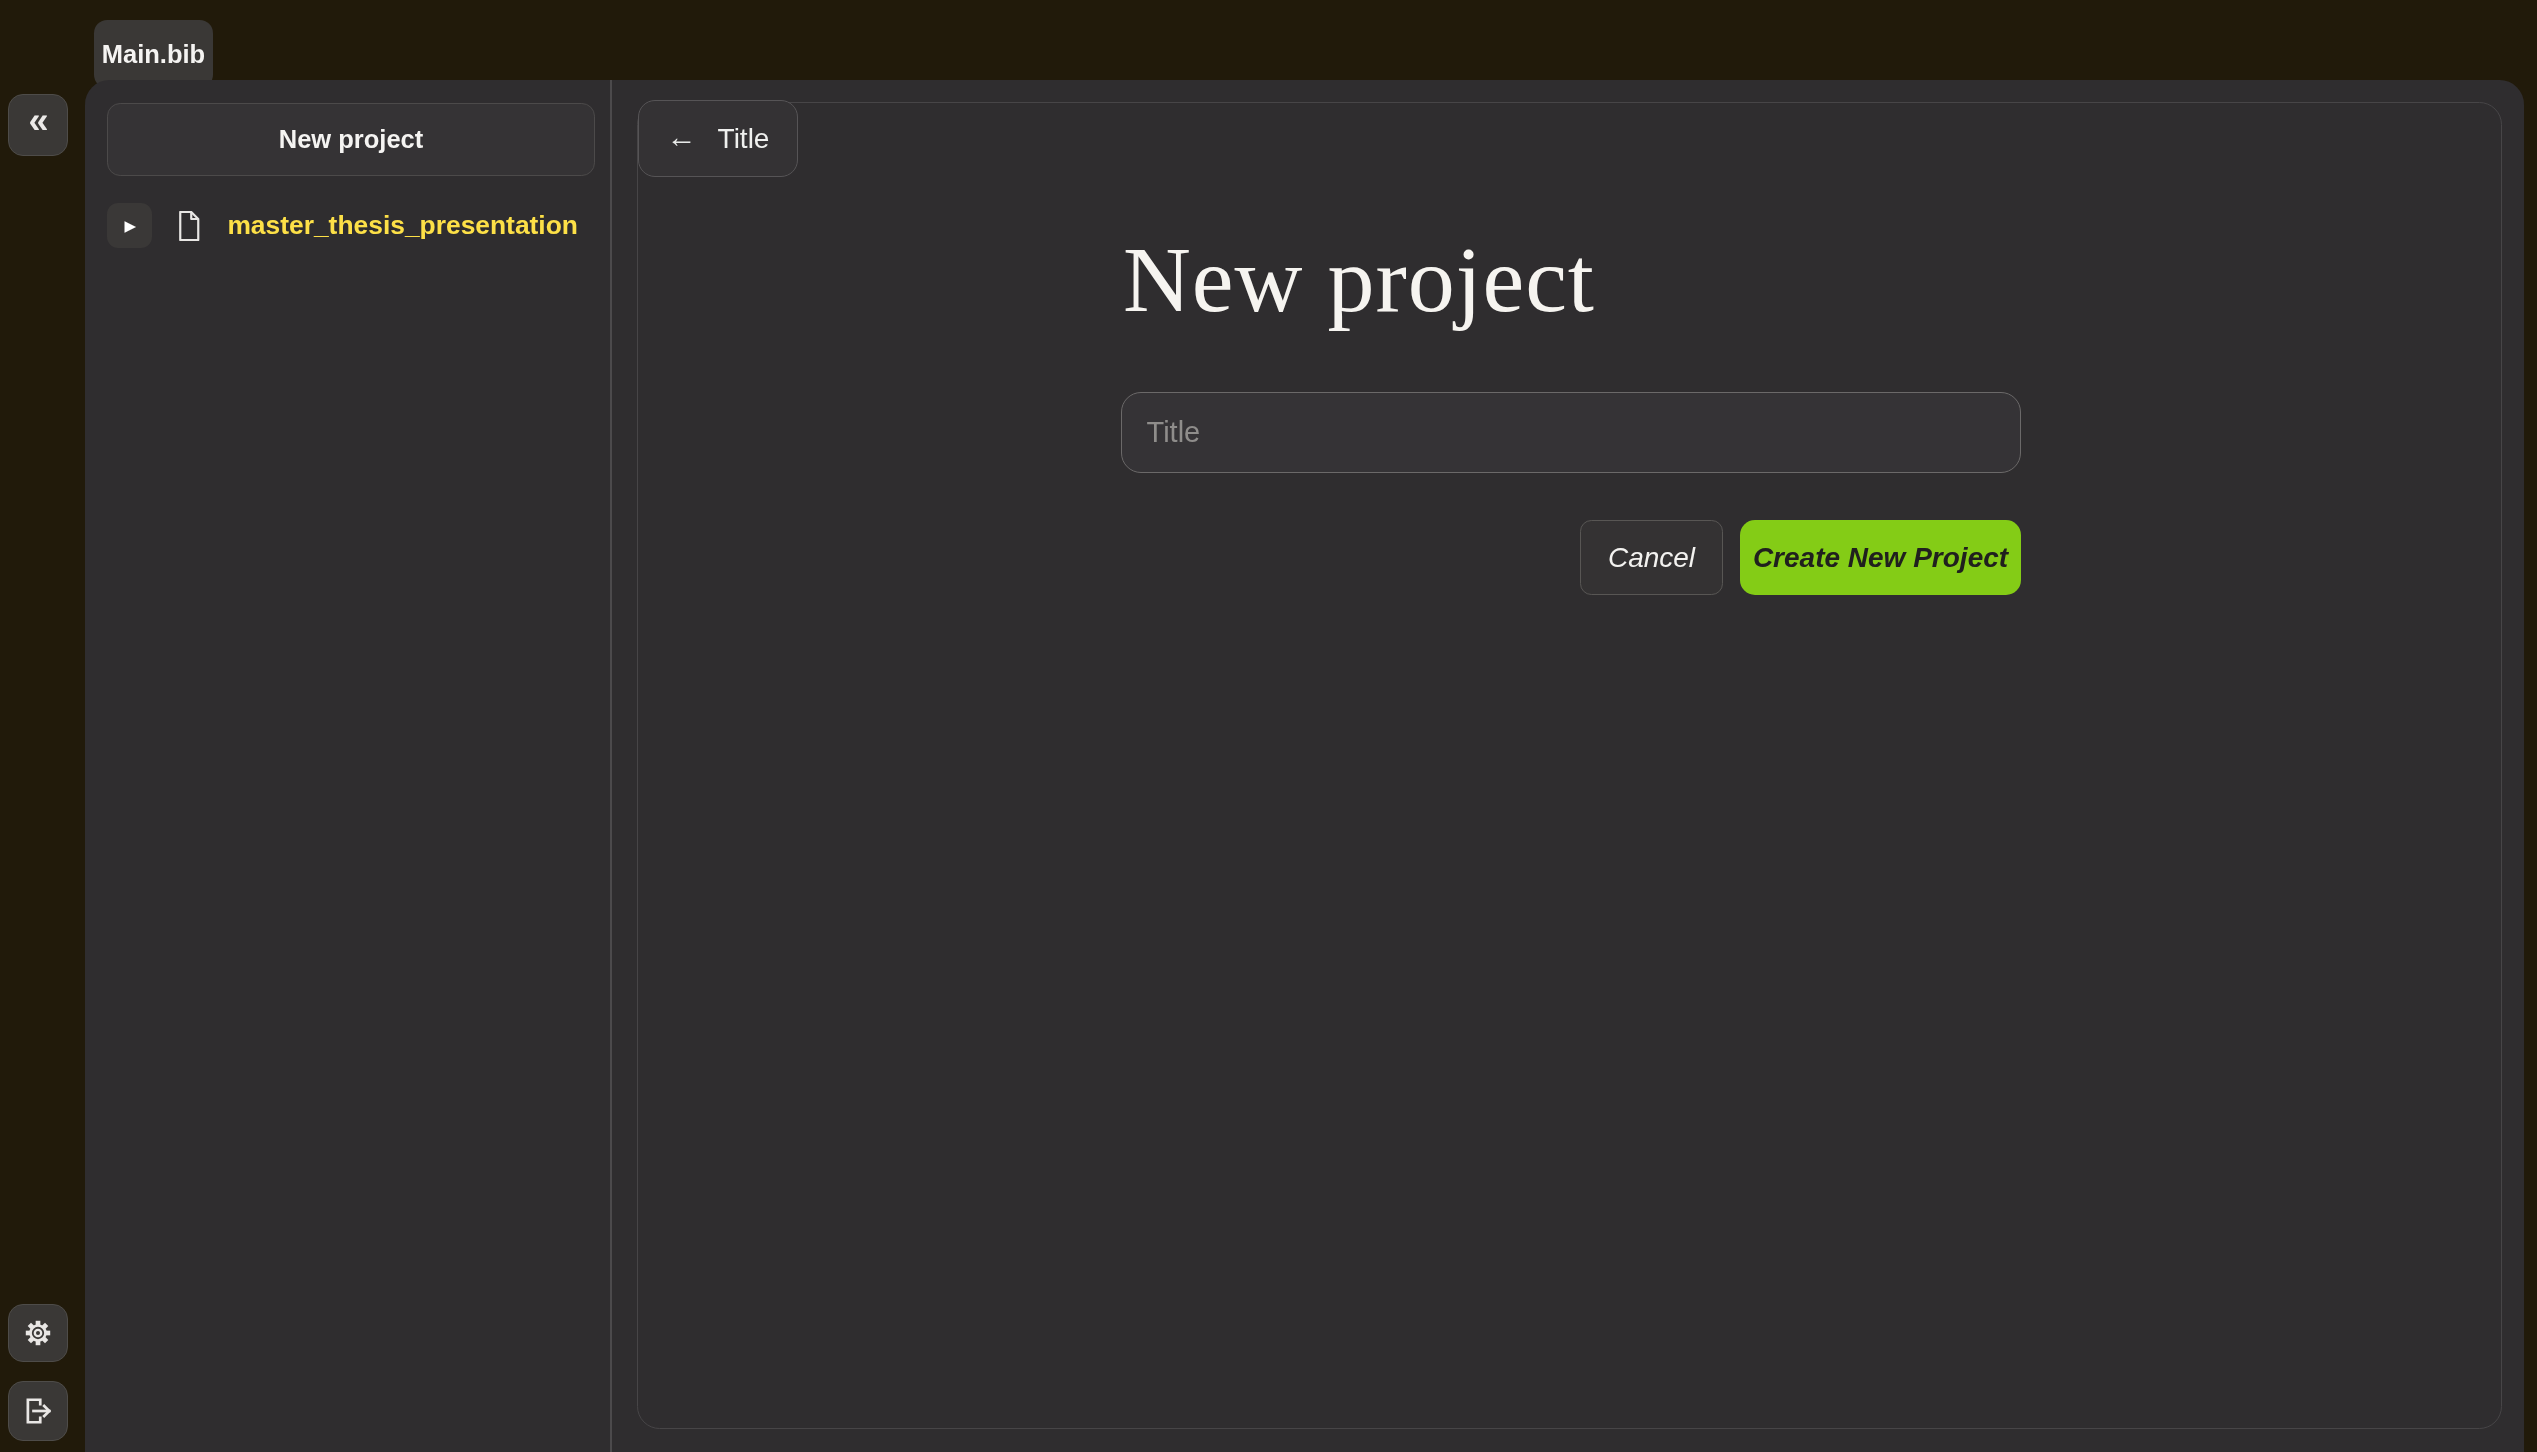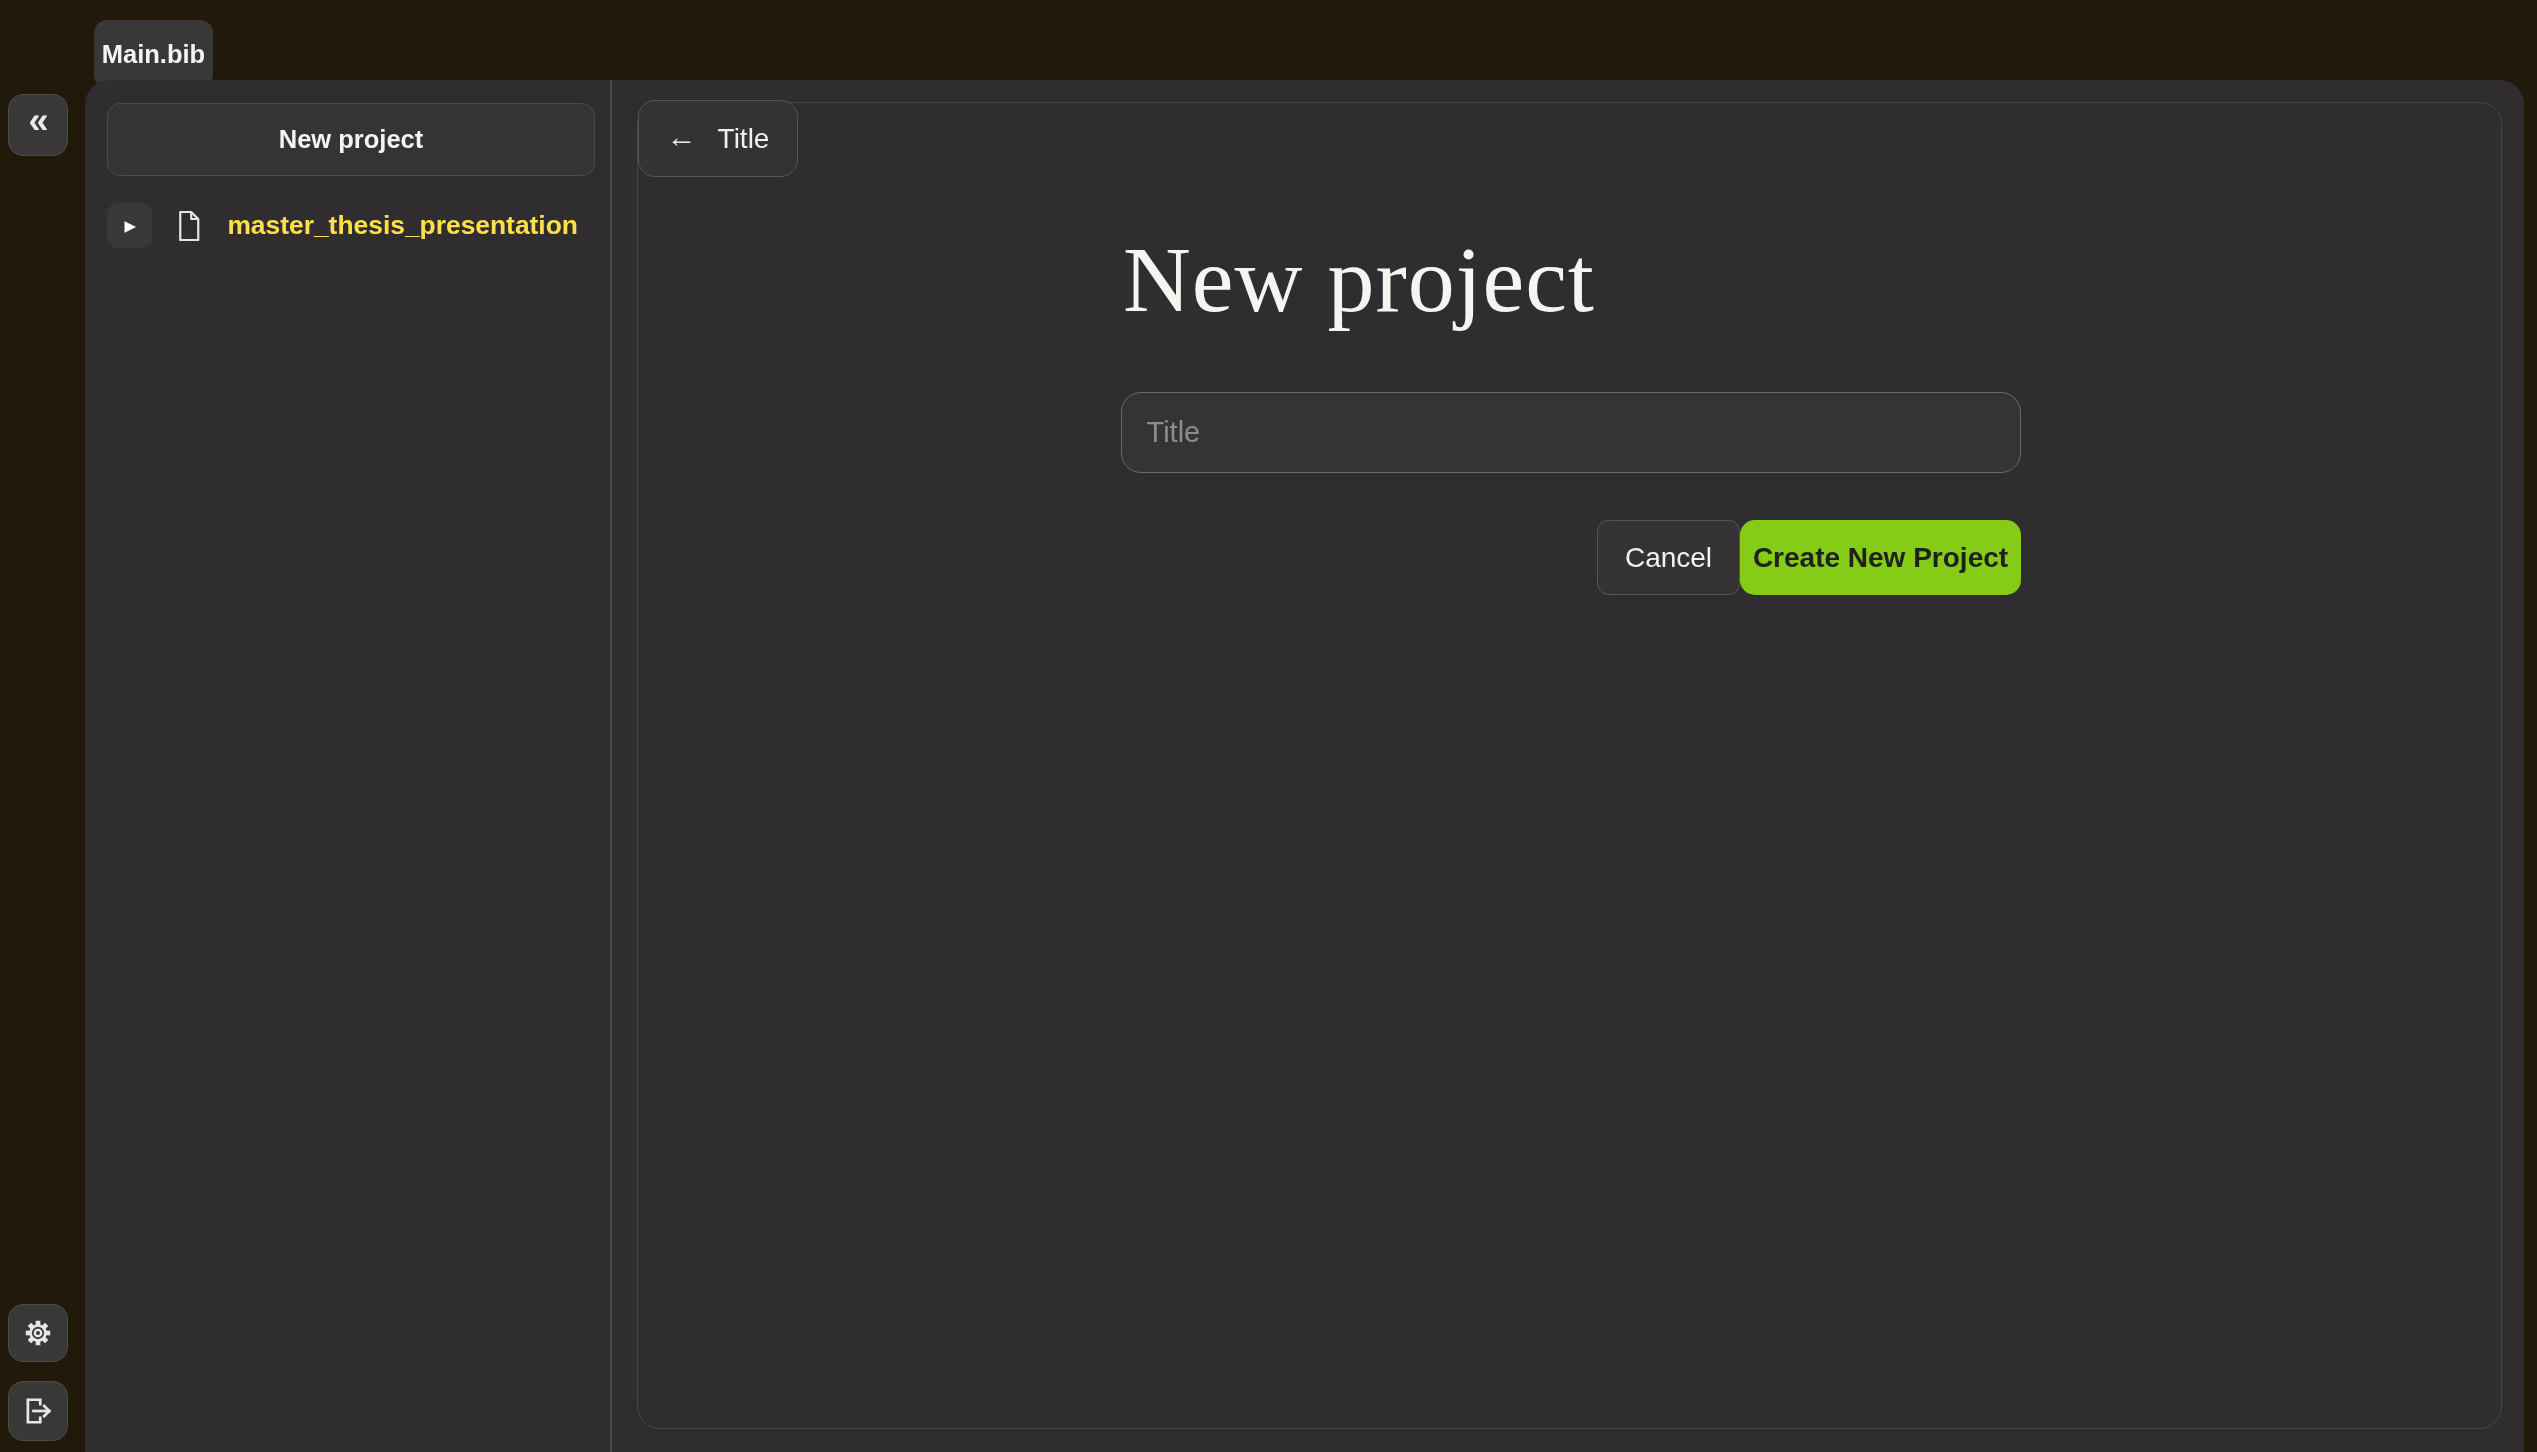--- a/index.html
+++ b/index.html
@@ -109,21 +109,21 @@
     padding:0 24.5px;
     font-family:"Liberation Sans","DejaVu Sans",sans-serif;
     font-size:29px; color:#ffffff;
     outline:none;
   }
   .title-input::placeholder { color:#8f8d8b; opacity:1; }
 
   .btn-row {
     position:absolute; left:1121px; top:520px;
     width:900px; height:75px;
-    display:flex; justify-content:flex-end; align-items:center; 
+    display:flex; justify-content:flex-end; align-items:center; gap:17px;font-style:italic;
   }
   .cancel-btn {
     width:143px; height:75px;
     background:#343233; border:1.9px solid #585654; border-radius:11.3px;
     display:flex; align-items:center; justify-content:center;
     font-size:28px; color:#f3f2f0;
     cursor:pointer;
   }
   .create-btn {
     width:281px; height:75px;

